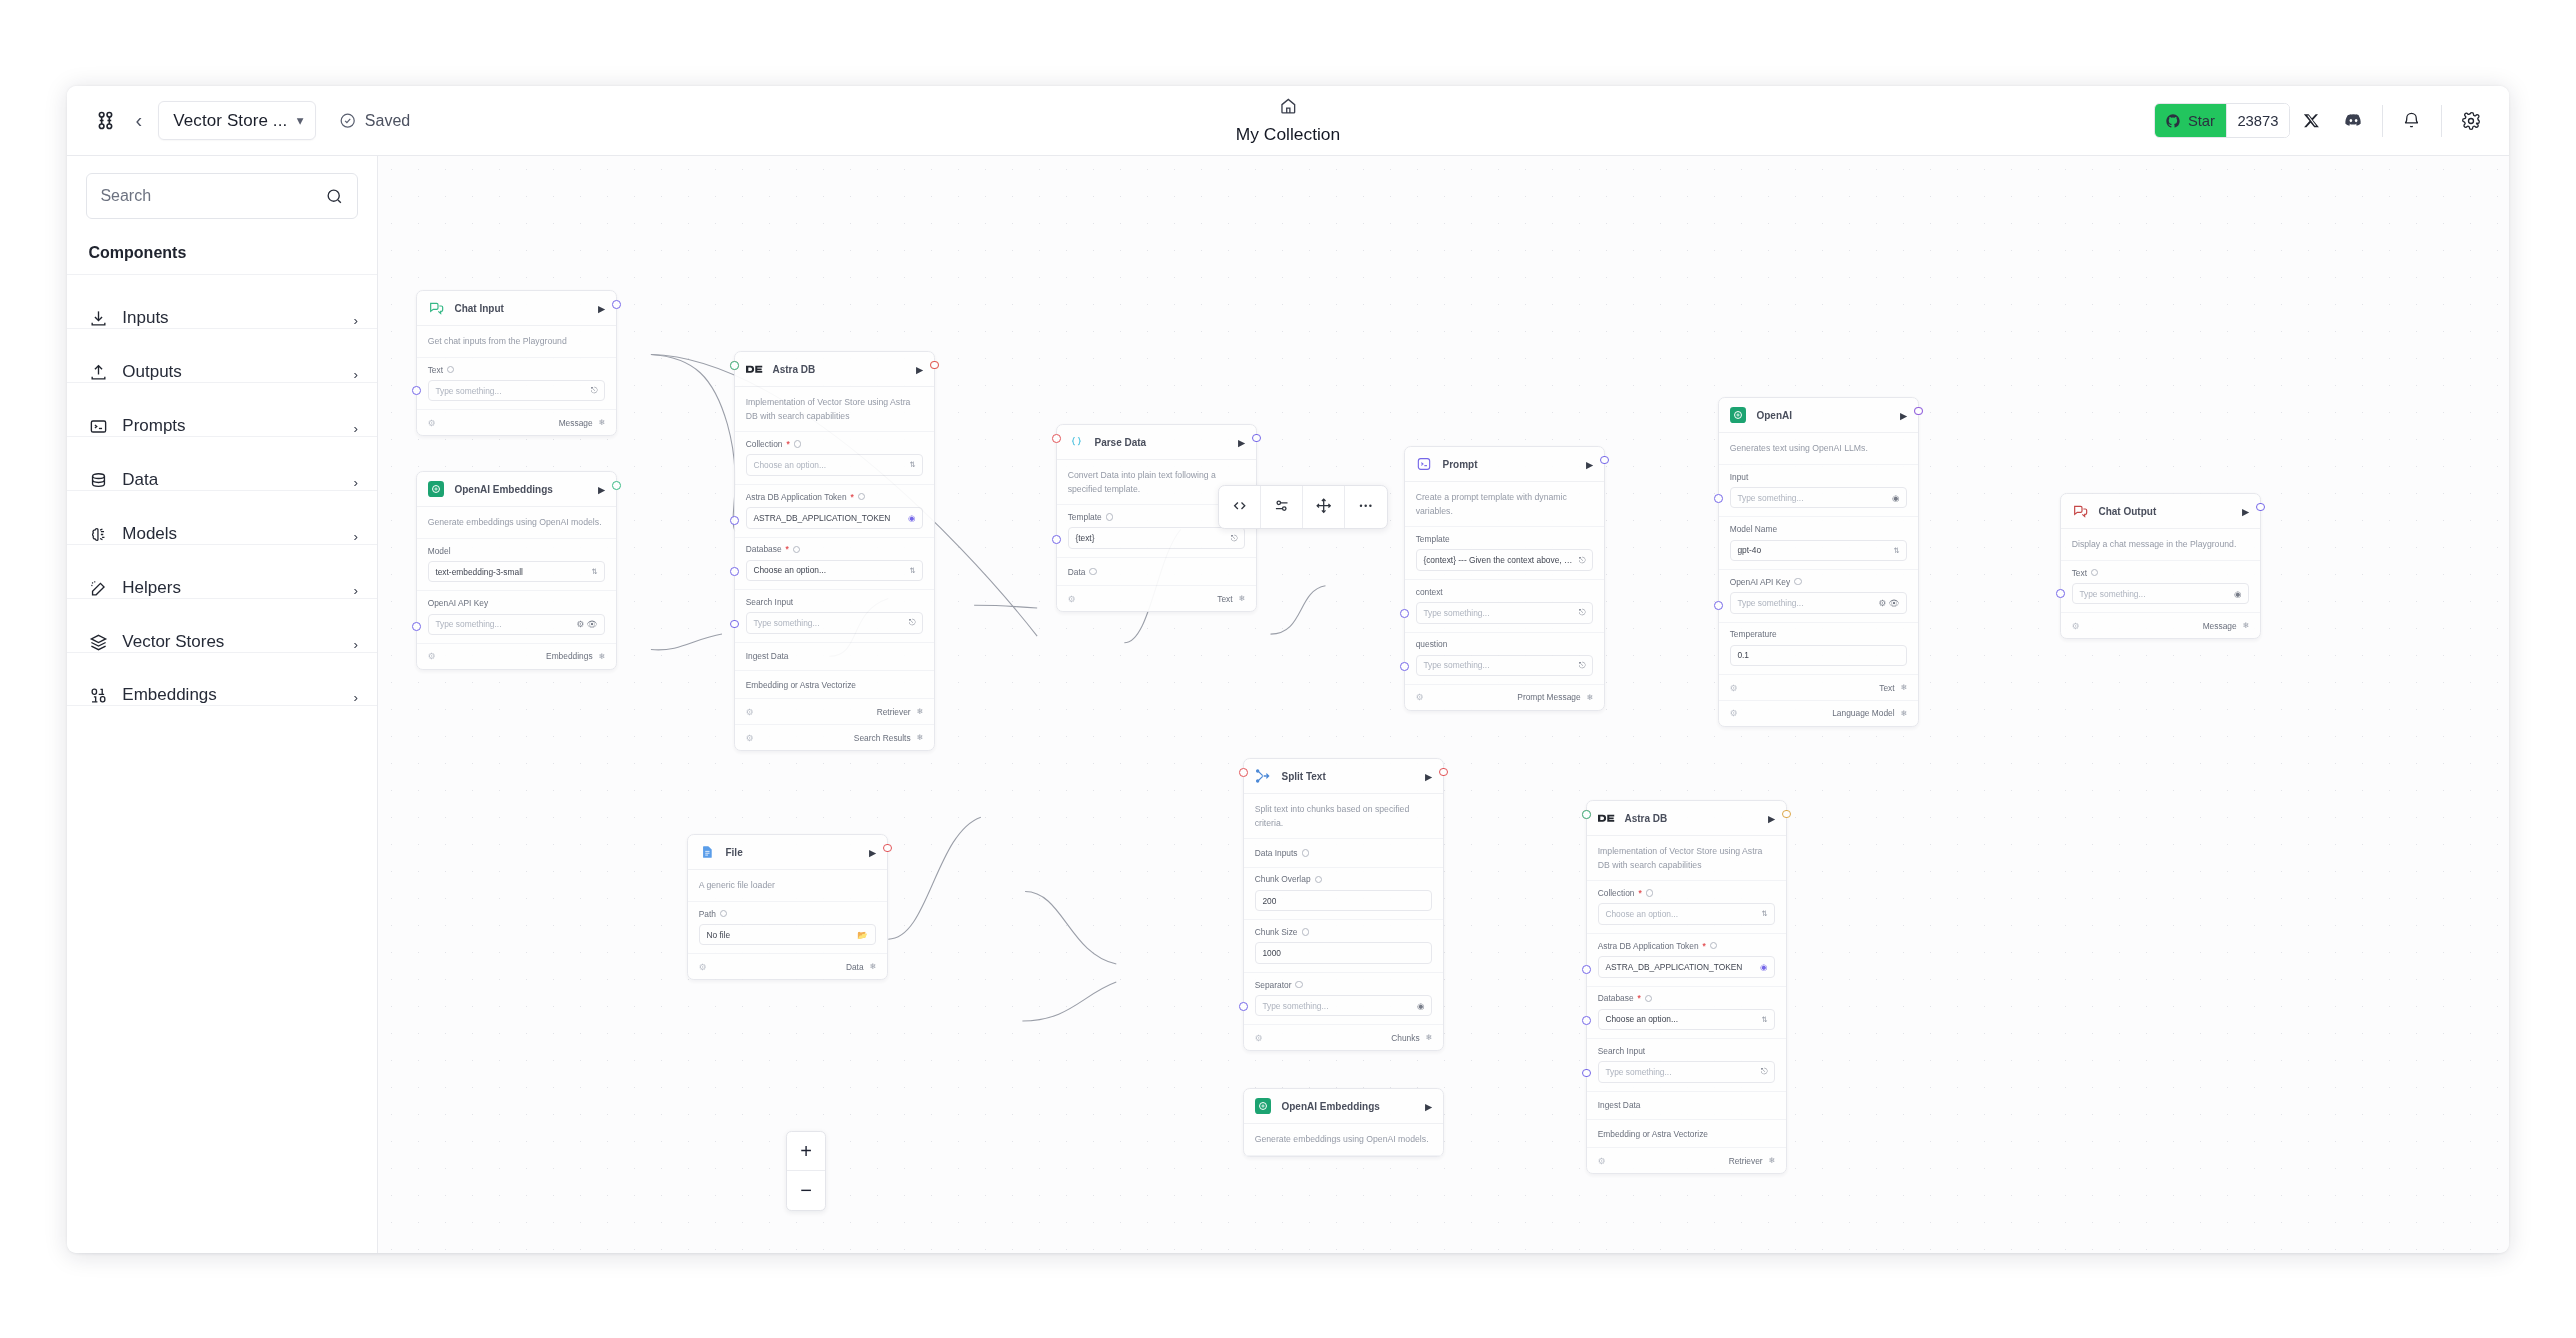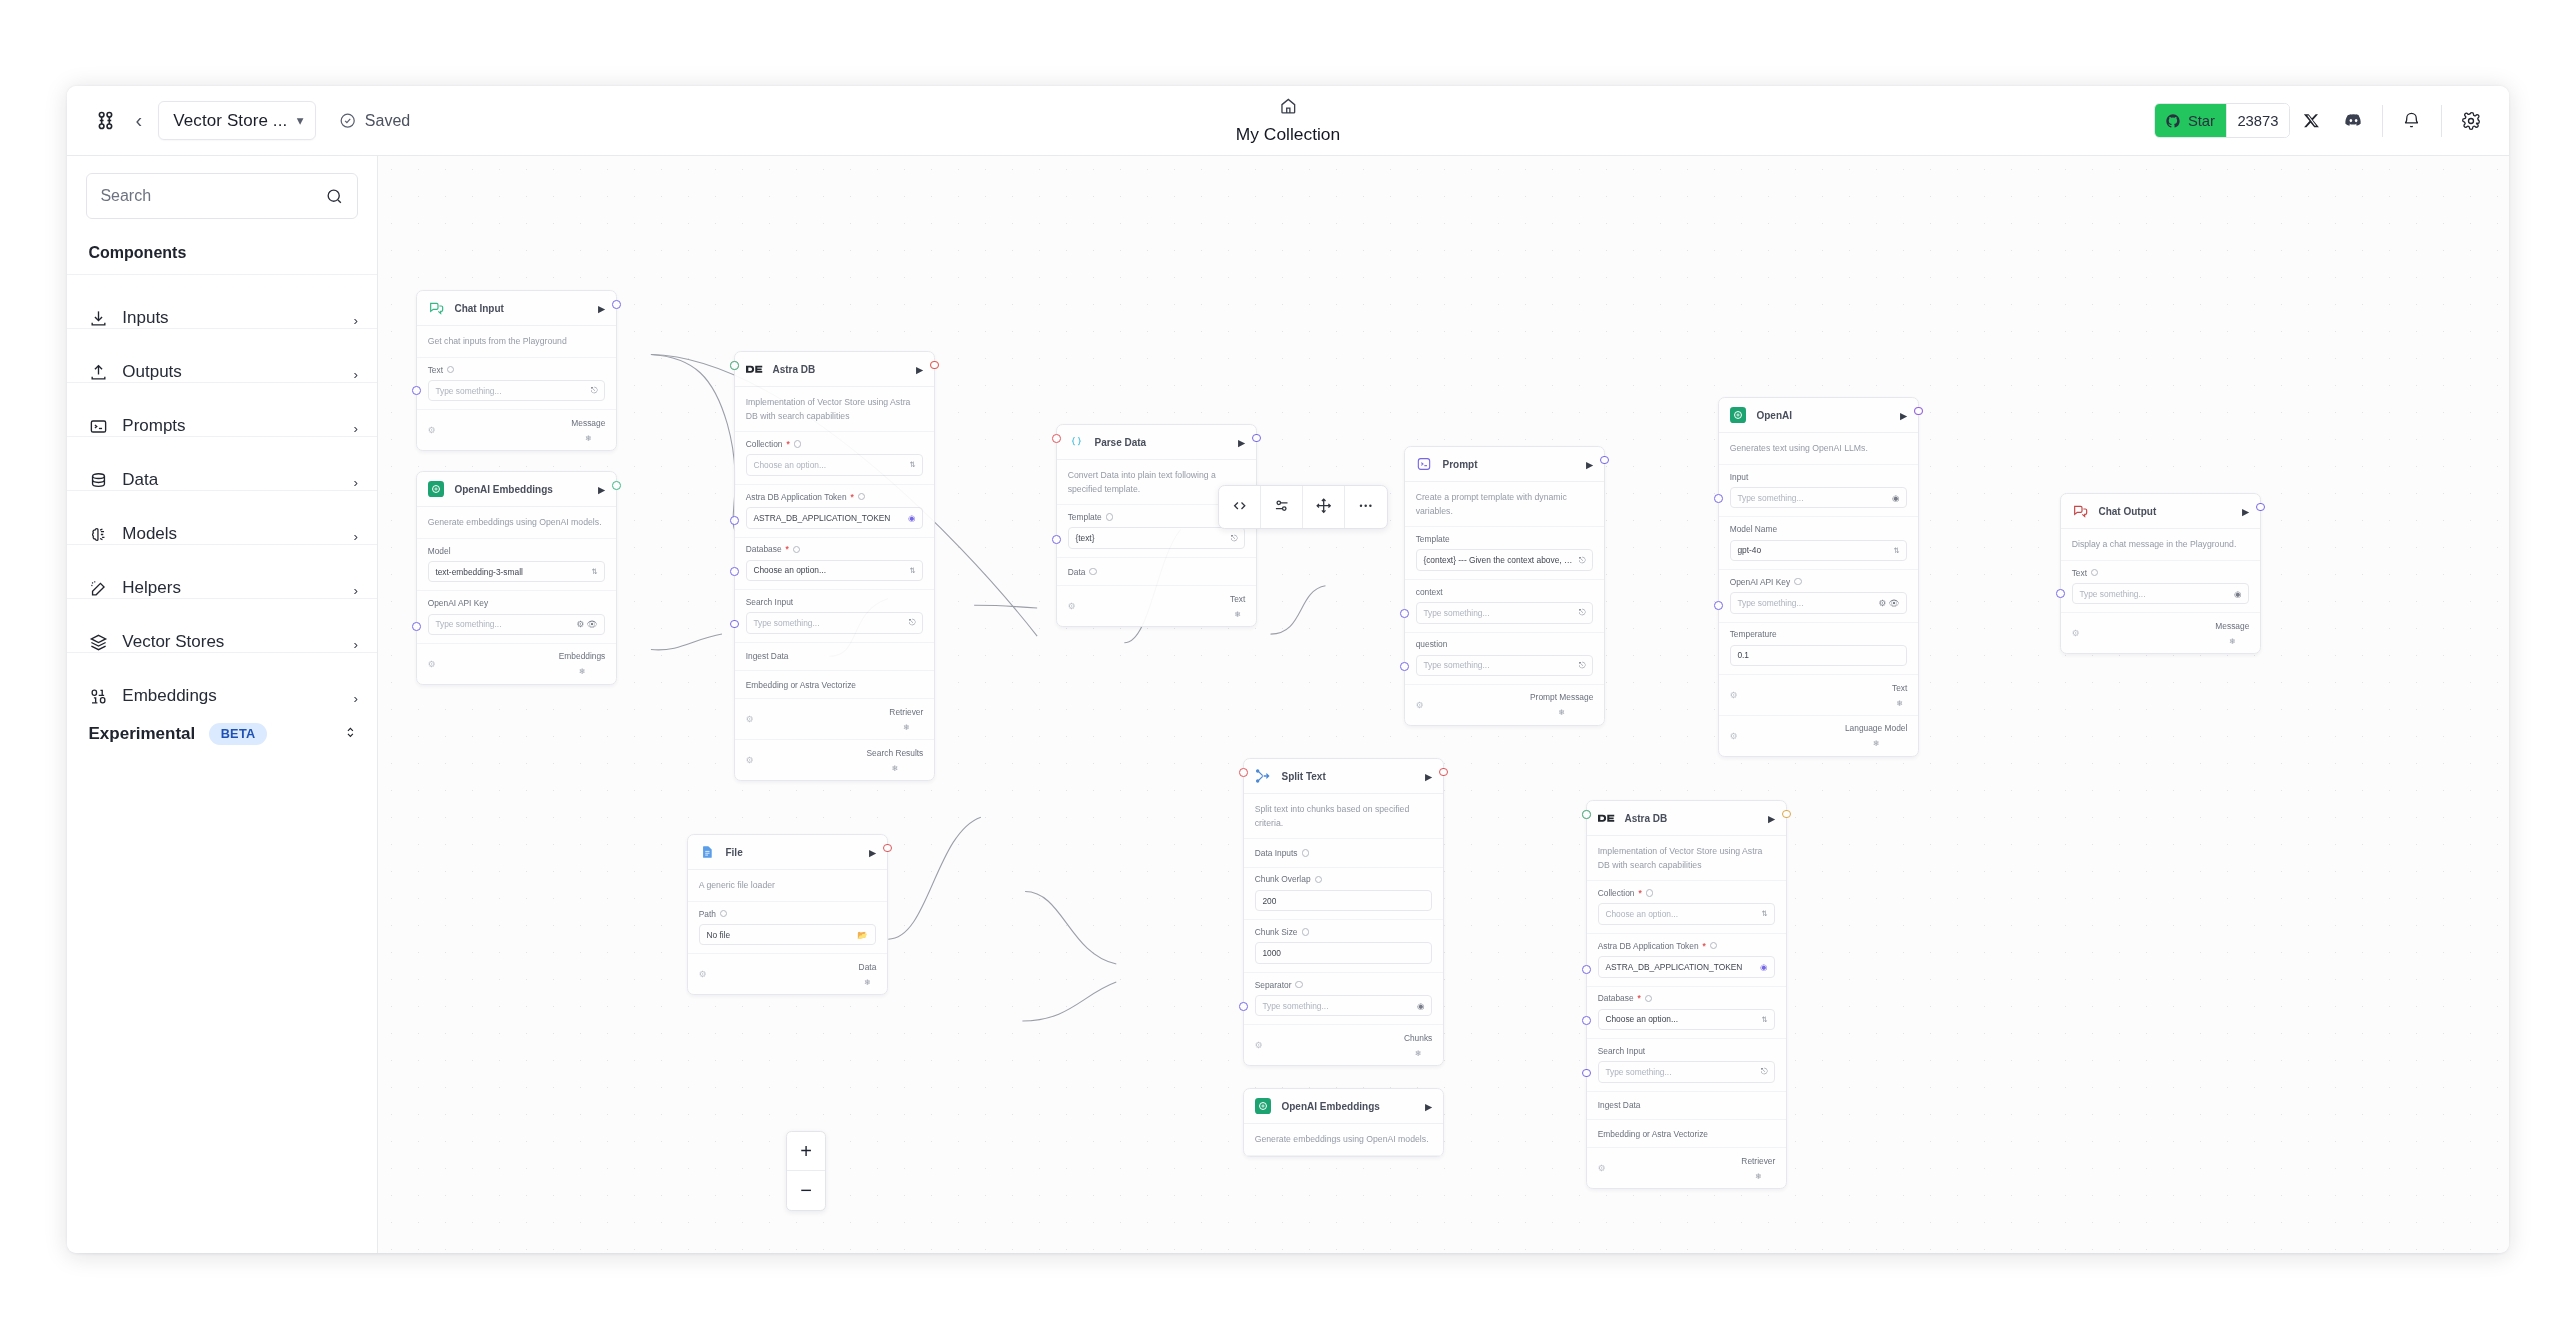--- a/index.html
+++ b/index.html
@@ -144,21 +144,21 @@
     padding: 8.7px 10.7px; font-size: 8.4px; color:#5f6573;
     border-bottom: 0.7px solid #f2f3f6; display:flex; align-items:center; gap:4px;
   }
   .out-row {
     display:flex; align-items:center; justify-content: space-between;
     padding: 7.4px 10.7px; font-size: 8.4px; color:#5f6573;
     border-bottom: 0.7px solid #f2f3f6;
   }
   .out-row:last-child { border-bottom: none; }
   .out-left { color:#b0b5c0; font-size: 8.7px; }
-  .out-right { display:flex; align-items:center; gap: 6px; flex-direction: column; }
+  .out-right { display:flex; align-items:center; gap: 6px; }
   .snow { color:#8d93a0; font-size: 8px; }
 
   
   .h {
     position:absolute; width: 8.7px; height: 8.7px;
     border-radius: 50%; background:#fff; border: 1.6px solid #6b5ce7;
   }
   .h.left { left: -4.7px; }
   .h.right { right: -4.7px; }
   .h.red { border-color:#e0484c; }
@@ -363,30 +363,20 @@
           <rect x="4" y="4" width="5.5" height="6.5" rx="2.5"></rect>
             <rect x="14.5" y="13.5" width="5.5" height="6.5" rx="2.5"></rect>
           <path d="M14.5 4.2h2.2V10.5M6.2 13.7h2.2V20"></path>
             <path d="M12.3 10.5h6.8M3.8 20h6.8"></path>
         </svg>
       </span>
       <span class="label">Embeddings</span>
       <span class="chev">›</span>
     </div>
 
-    <div class="experimental">
-      <span class="label">Experimental</span>
-      <span class="beta">BETA</span>
-      <span class="spacer"></span>
-      <span class="chev">
-        <svg width="14.8" height="14.8" viewBox="0 0 24 24" fill="none" stroke="#20242e" stroke-width="1.9">
-          <path d="M8 9.5L12 5.5l4 4M8 14.5l4 4 4-4"></path>
-        </svg>
-      </span>
-    </div>
   </div>
 
   <div class="canvas">
 
     <svg class="edges" viewBox="0 0 3176 1636" width="2131" height="1097">
       <g fill="none" stroke="#9a9ea8" stroke-width="1.6">
 
         <path d="M406 296 C 470 300, 500 330, 520 400 C 545 490, 520 540, 532 560"></path>
 
         <path d="M406 736 C 450 740, 470 720, 512 713"></path>

